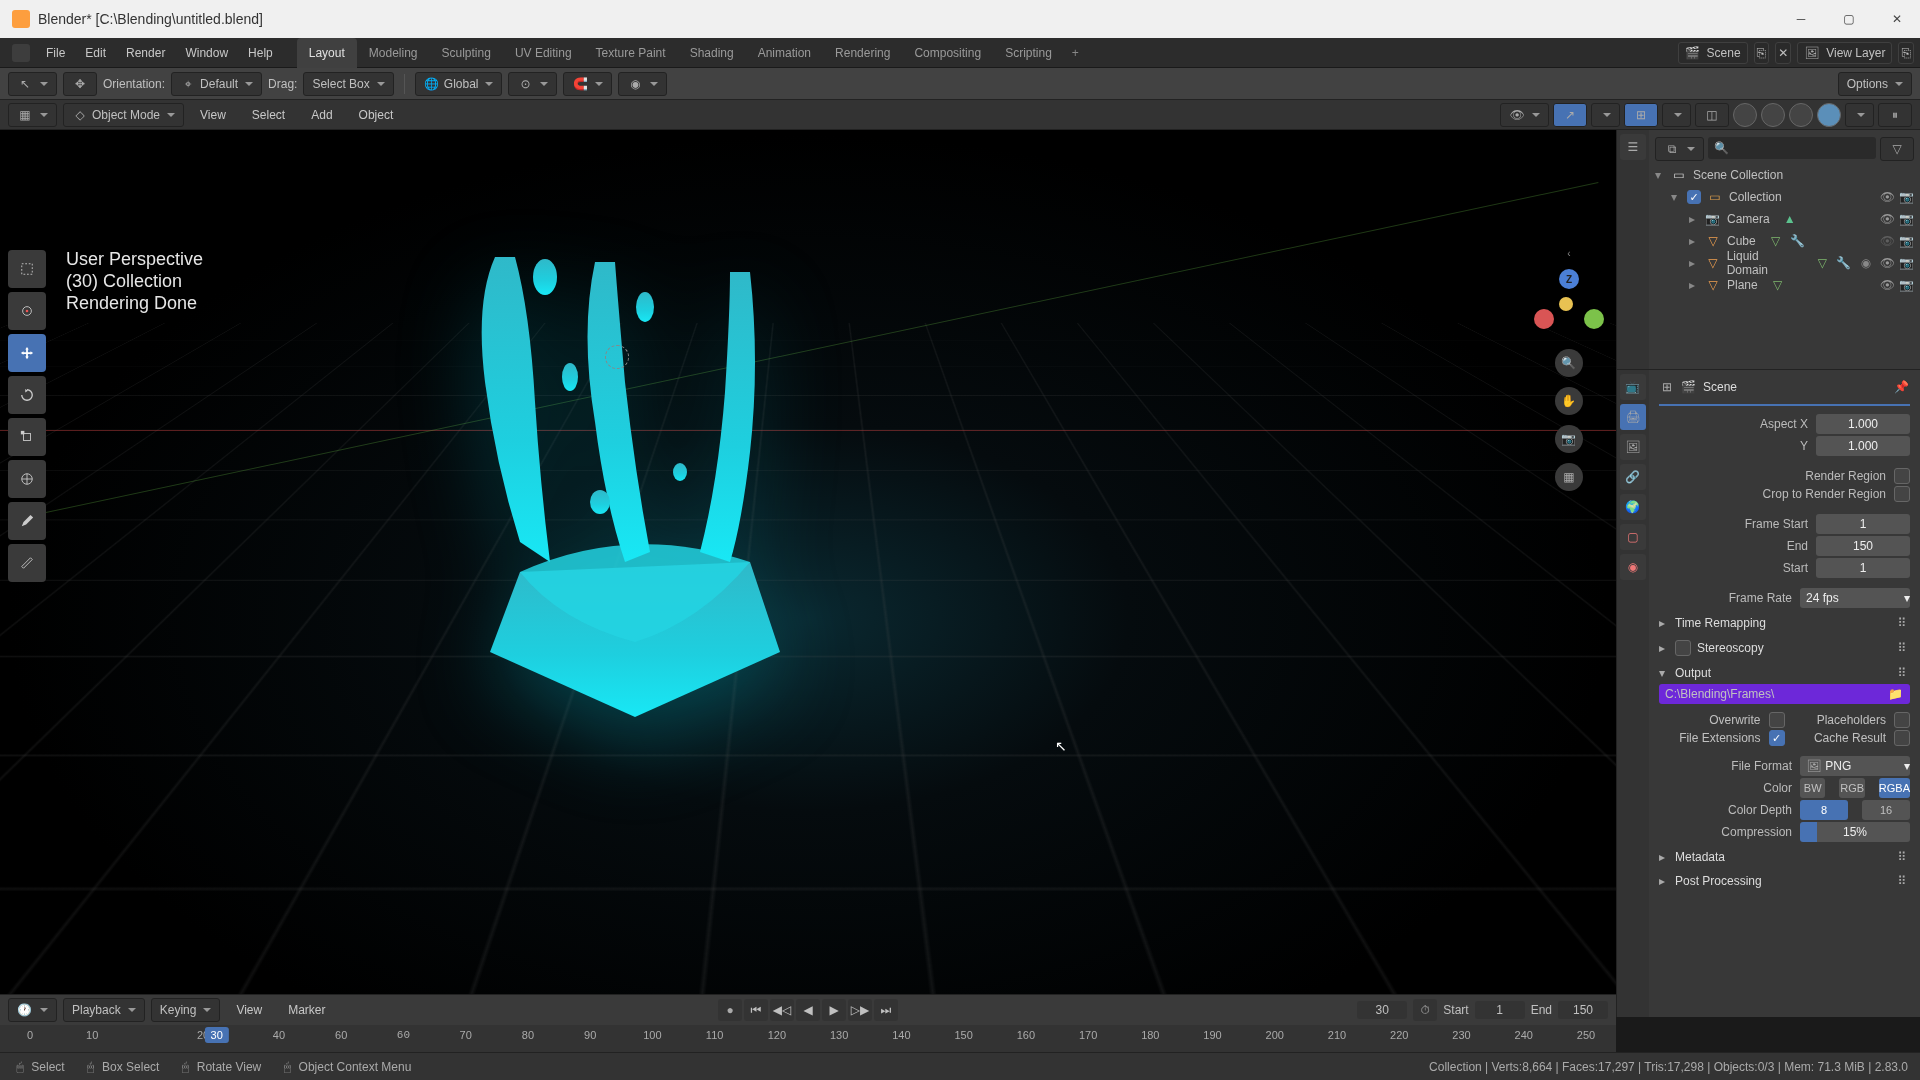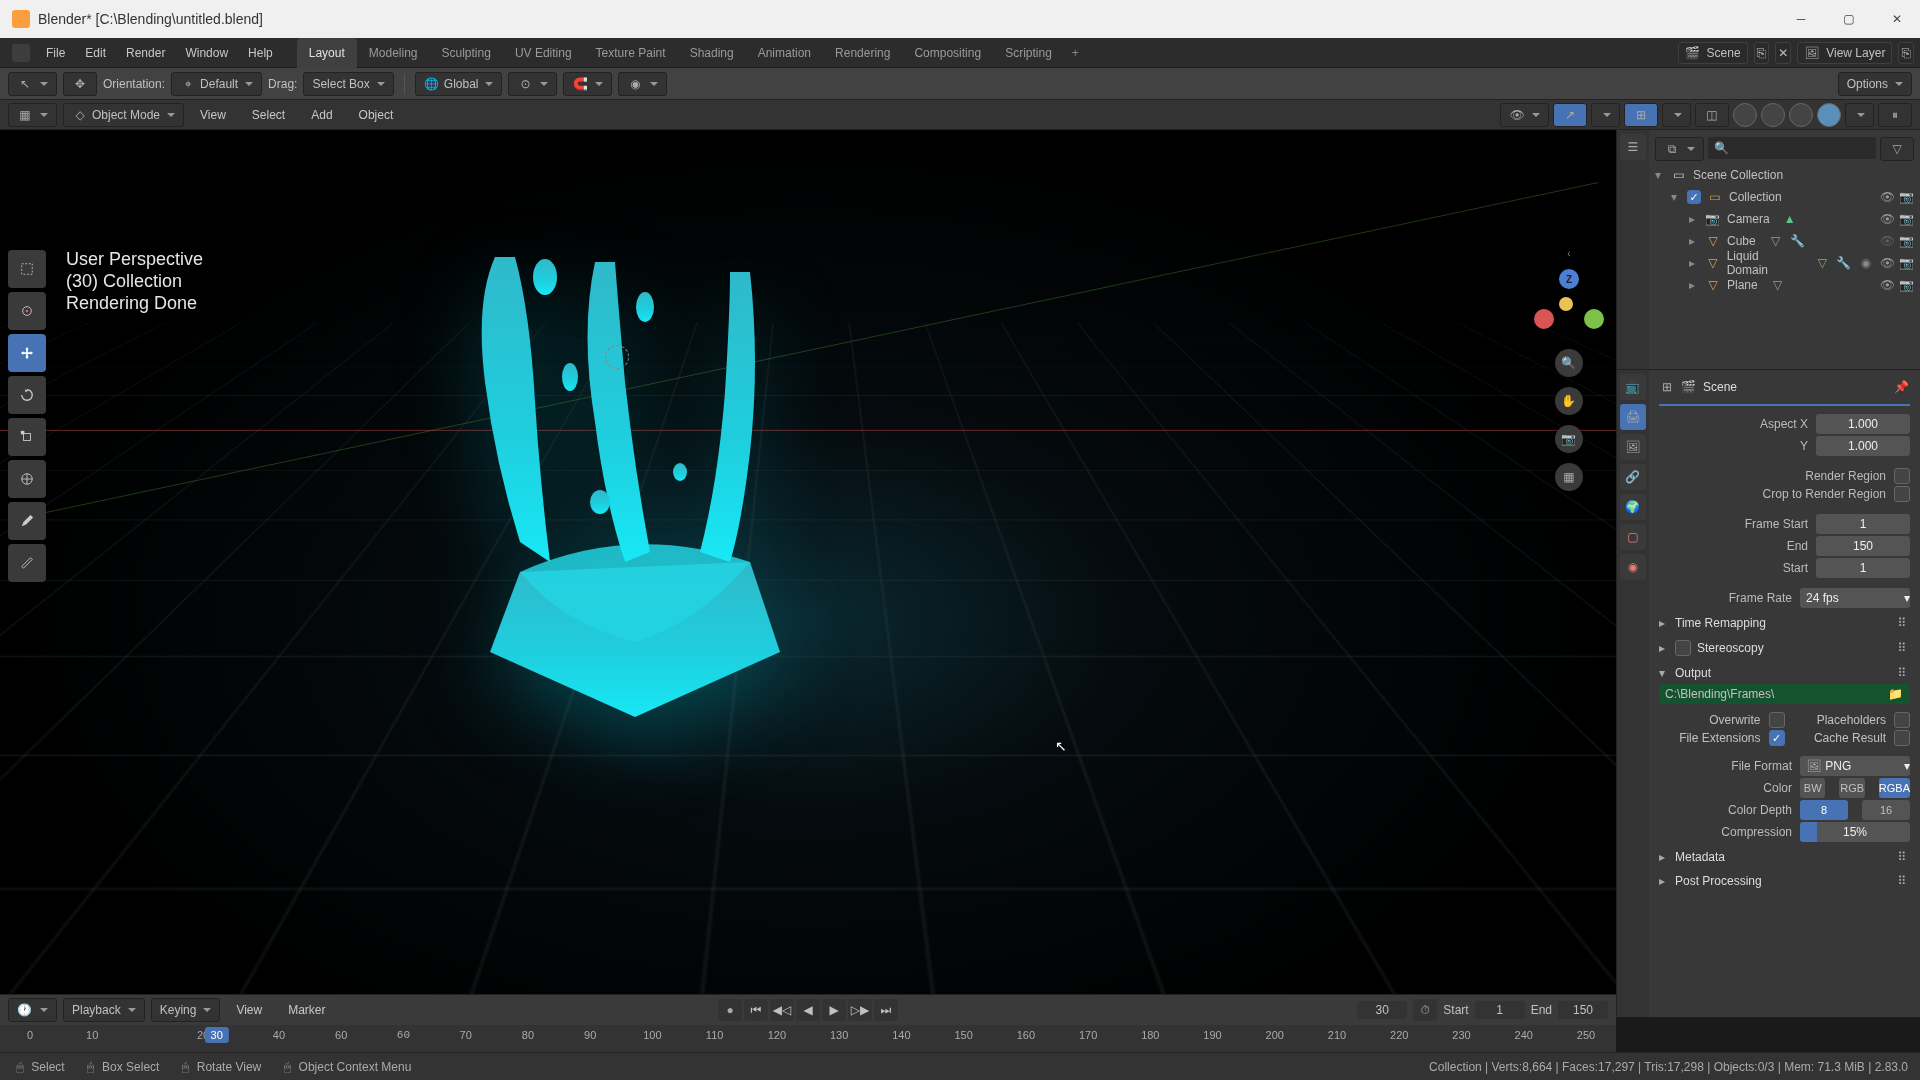--- a/index.html
+++ b/index.html
@@ -86,21 +86,21 @@
 .prop-val { width: 94px; background: #545454; border-radius: 3px; text-align: center; height: 20px; line-height: 20px; color: #eee; }
 .prop-val.wide { width: 110px; }
 .chk { width:16px;height:16px;border:1px solid #666;border-radius:3px;background:#444;display:inline-flex;align-items:center;justify-content:center;}
 .chk.on { background:#4772b3; border-color:#4772b3; }
 .chk.on::after { content:"✓"; font-size:11px; color:#fff;}
 .panel-hdr { display:flex; align-items:center; padding: 6px 0 4px; color:#ddd; gap:6px; cursor:pointer;}
 .panel-hdr .tri { color:#aaa; }
 .color-btns { display:flex; gap:14px; }
 .color-btn { flex:1; background:#545454; text-align:center; height:20px; line-height:20px; border-radius:3px; font-size:11px;}
 .color-btn.active { background:#4772b3; color:#fff;}
-.path-field { background:#14532d; border-radius:3px; padding:3px 6px; display:flex; align-items:center; }
+.path-field { background:#6d28d9; border-radius:3px; padding:3px 6px; display:flex; align-items:center; }
 
 
 .timeline { position:absolute; left:0; right:304px; bottom:28px; height:58px; background:#3a3a3a; border-top:1px solid #222;}
 .tl-header { height: 30px; display:flex; align-items:center; padding: 0 8px; gap:6px;}
 .tl-header .center { position:absolute; left:50%; transform:translateX(-50%); display:flex; gap:2px;}
 .play-btn { width:24px;height:22px; background:#333; border-radius:3px; display:flex;align-items:center;justify-content:center;}
 .tl-header .right { margin-left:auto; display:flex; gap:6px; align-items:center;}
 .frame-field { background:#333; border-radius:3px; padding:2px 8px; min-width:50px; text-align:center;}
 .tl-ruler { height:28px; position:relative; background:#333; display:flex; align-items:center;}
 .tick { position:absolute; top:4px; font-size:11px; color:#aaa; transform:translateX(-50%);}

